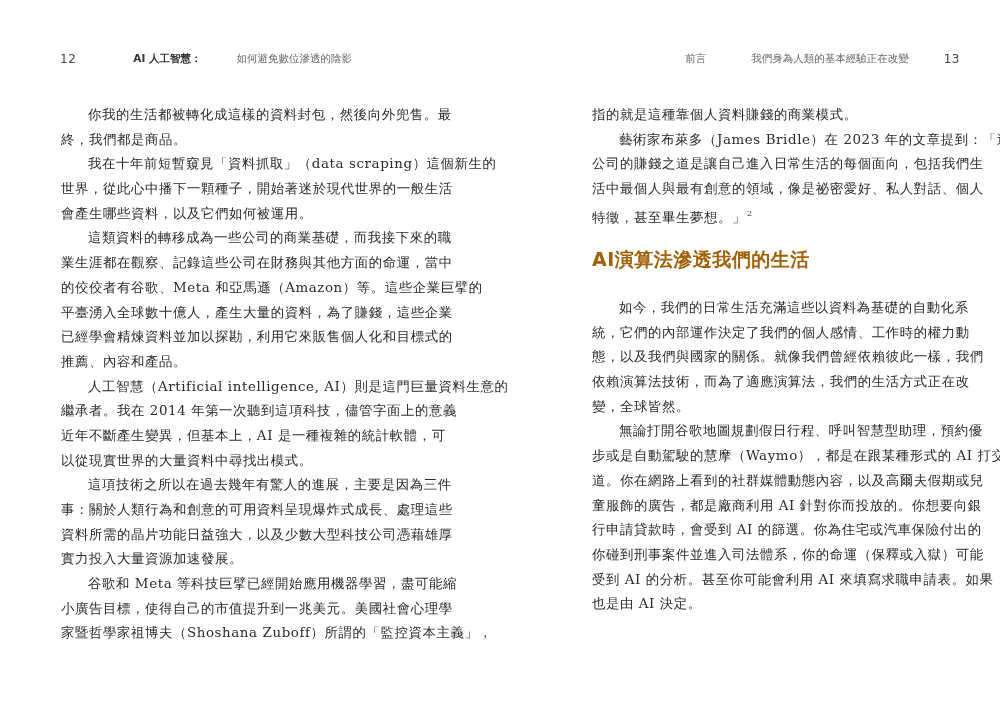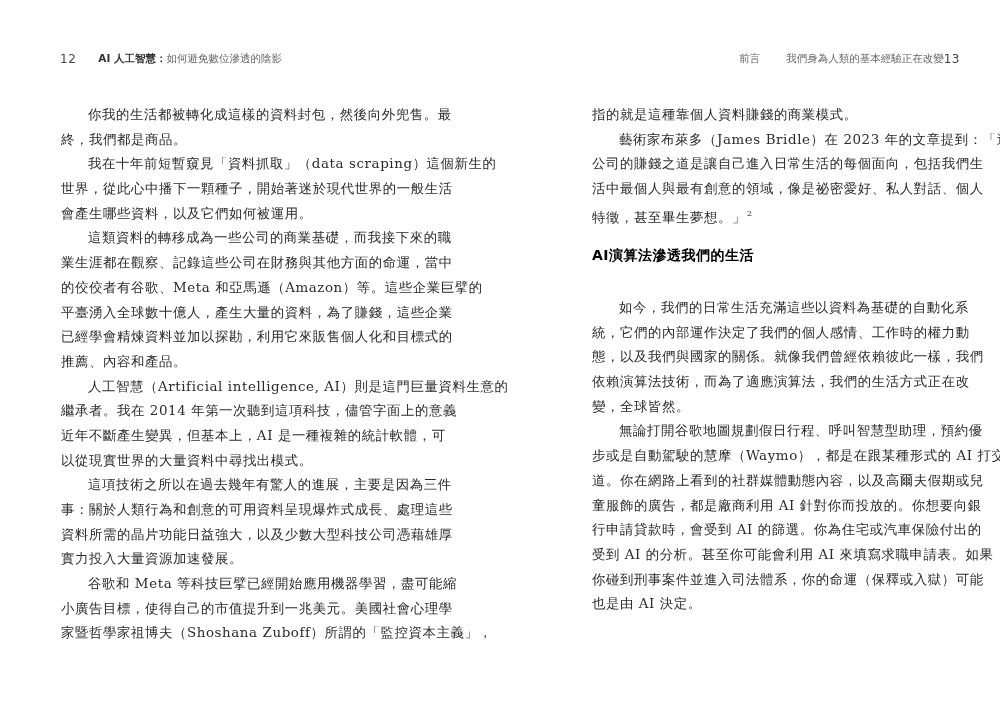--- a/index.html
+++ b/index.html
@@ -8,46 +8,46 @@
       background: #ffffff; color: #2a2a2a;
       font-family: "DejaVu Serif", "Liberation Serif", serif;
       position: relative;
     }
     .page { position: absolute; top: 0; height: 707px; width: 500px; }
     .page.left { left: 0; }
     .page.right { left: 500px; }
     .running-head {
       position: absolute; top: 52px; font-size: 10.5px; color: #555;
       font-family: "DejaVu Sans", "Liberation Sans", sans-serif;
-      display: flex; align-items: flex-end; white-space: nowrap;
+      display: flex; align-items: flex-end; white-space: nowrap; gap: 35px;
     }
     .left .running-head { left: 60px; }
     .right .running-head { right: 40px; }
     .folio { font-size: 12px; color: #444; letter-spacing: 0.5px; }
     .left .folio { margin-right: 22px; }
     .right .folio { }
     .rh-book-strong { font-weight: bold; color: #333; }
     .rh-book-sub { color: #666; }
-    .rh-chap-label { margin-right: 26px; color: #666; }
+    .rh-chap-label { margin-right: 10px; color: #666; }
     .rh-chap-title { color: #666; }
     .text-block {
       position: absolute;
       font-size: 13.4px; line-height: 24.7px; letter-spacing: 0.6px;
       text-align: justify; text-justify: inter-character;
     }
     .left .text-block { left: 61px; top: 103px; width: 348px; }
     .right .text-block.top { left: 92px; top: 103px; width: 349px; }
     .right .text-block.bottom { left: 92px; top: 296px; width: 349px; }
     .line { display: block; white-space: nowrap; height: 24.7px; overflow: visible; }
     .indent { padding-left: 27px; }
     sup.note { font-size: 8px; vertical-align: 6px; margin-left: 1px; }
     .section-heading {
       position: absolute; left: 92px; top: 247px;
       font-family: "DejaVu Sans", "Liberation Sans", sans-serif;
-      font-weight: bold; font-size: 14px; color: #000000; letter-spacing: 0.5px;
+      font-weight: bold; font-size: 19px; color: #a16207; letter-spacing: 0.5px;
     }
   </style>
 </head>
 <body>
 
 <div class="page left">
   <div class="running-head">
     <span class="folio">12</span>
     <span class="rh-book-strong">AI 人工智慧：</span>
     <span class="rh-book-sub">如何避免數位滲透的陰影</span>
@@ -96,17 +96,17 @@
       <span class="line indent">如今，我們的日常生活充滿這些以資料為基礎的自動化系</span>
       <span class="line">統，它們的內部運作決定了我們的個人感情、工作時的權力動</span>
       <span class="line">態，以及我們與國家的關係。就像我們曾經依賴彼此一樣，我們</span>
       <span class="line">依賴演算法技術，而為了適應演算法，我們的生活方式正在改</span>
       <span class="line">變，全球皆然。</span>
       <span class="line indent">無論打開谷歌地圖規劃假日行程、呼叫智慧型助理，預約優</span>
       <span class="line">步或是自動駕駛的慧摩（Waymo），都是在跟某種形式的 AI 打交</span>
       <span class="line">道。你在網路上看到的社群媒體動態內容，以及高爾夫假期或兒</span>
       <span class="line">童服飾的廣告，都是廠商利用 AI 針對你而投放的。你想要向銀</span>
       <span class="line">行申請貸款時，會受到 AI 的篩選。你為住宅或汽車保險付出的</span>
+      <span class="line">你碰到刑事案件並進入司法體系，你的命運（保釋或入獄）可能</span>
       <span class="line">受到 AI 的分析。甚至你可能會利用 AI 來填寫求職申請表。如果</span>
-      <span class="line">你碰到刑事案件並進入司法體系，你的命運（保釋或入獄）可能</span>
       <span class="line">也是由 AI 決定。</span>
     </div>
 </div>
 
 </body></html>

